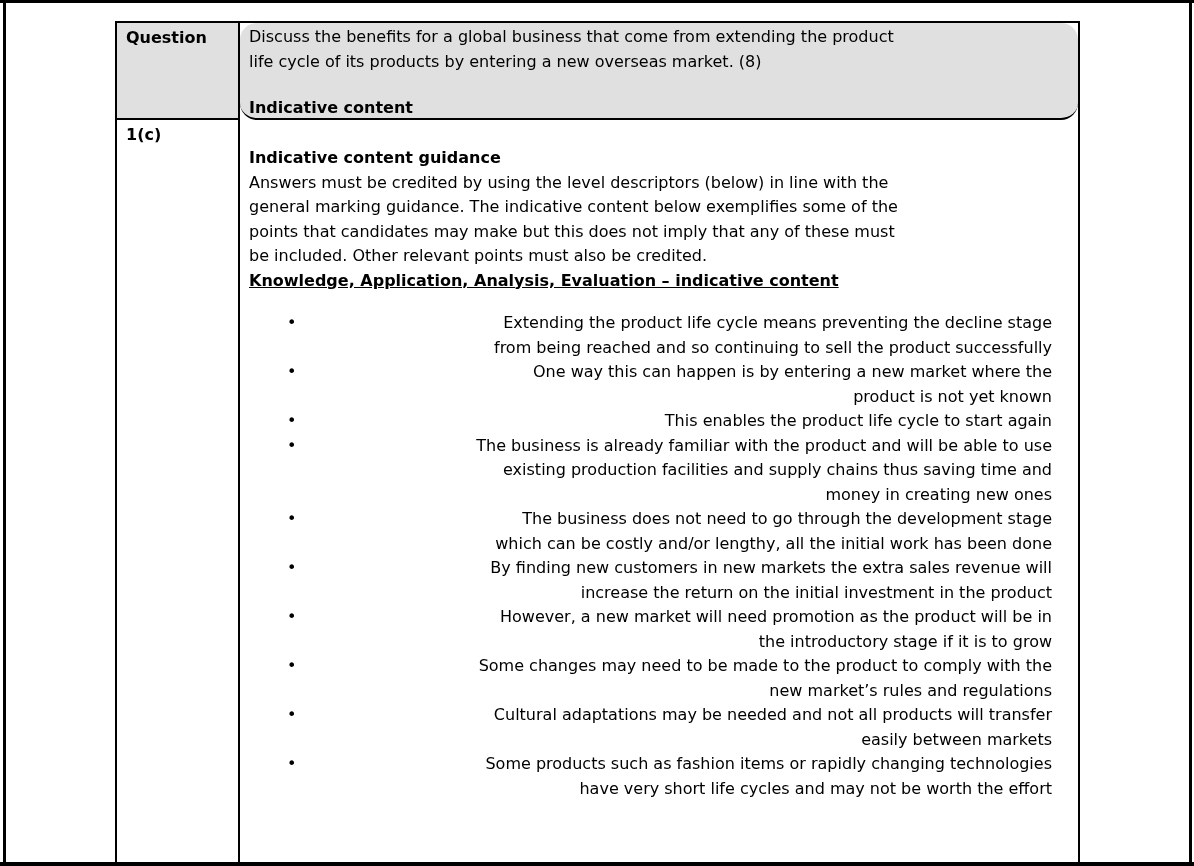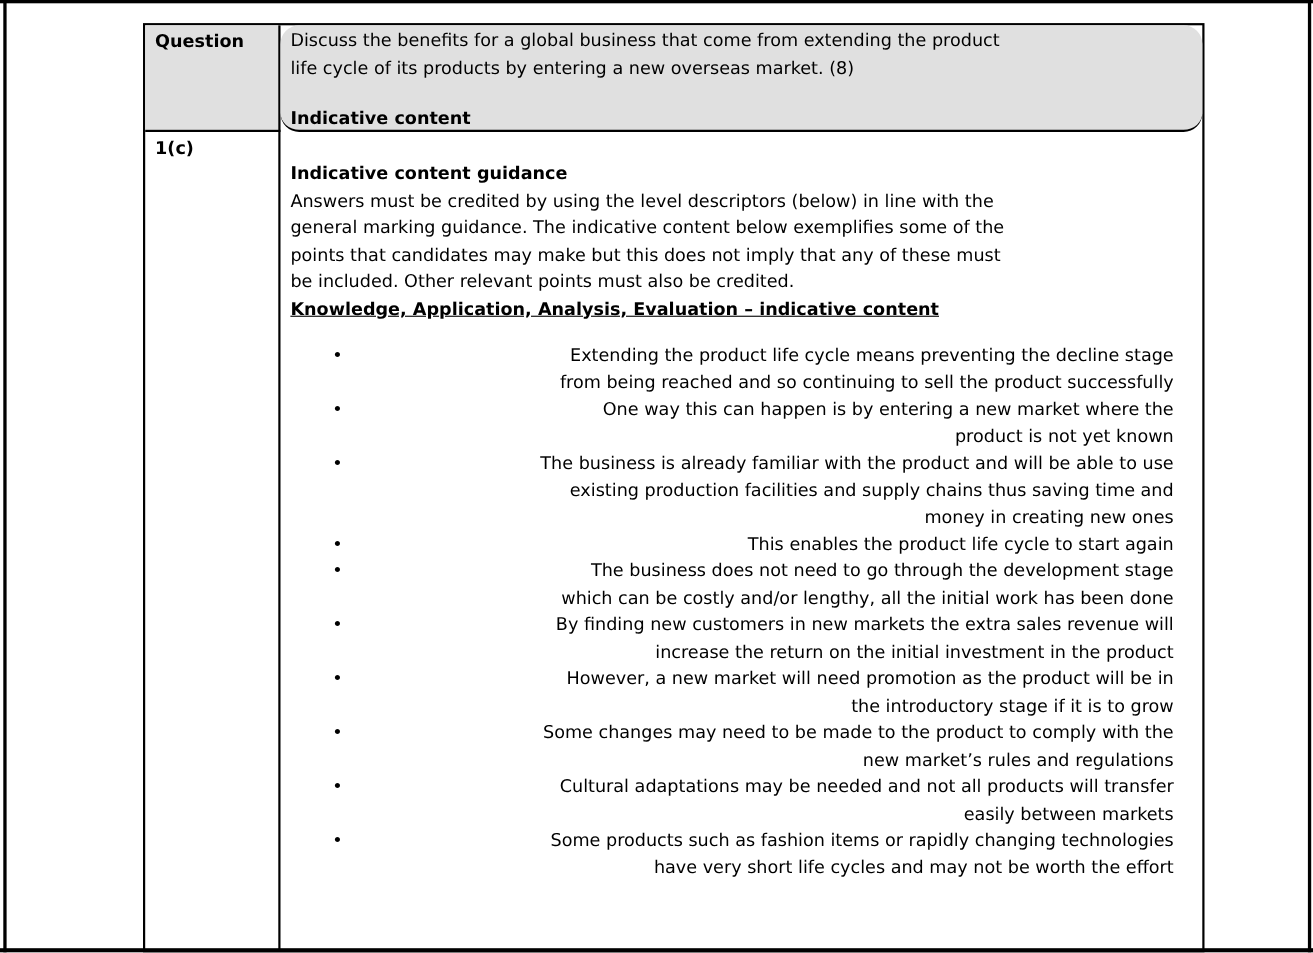--- a/index.html
+++ b/index.html
@@ -14,21 +14,21 @@
   .page { position: relative; width: 1194px; height: 866px; background: #ffffff; }
 
   
   .frame-top    { position: absolute; left: 0; top: 0; width: 1194px; height: 3px; background: #000; z-index: 5; }
   .frame-bottom { position: absolute; left: 0; top: 862px; width: 1194px; height: 4px; background: #000; z-index: 5; }
   .frame-left   { position: absolute; left: 3px; top: 0; width: 3px; height: 866px; background: #000; z-index: 5; }
   .frame-right  { position: absolute; left: 1189px; top: 0; width: 3px; height: 866px; background: #000; z-index: 5; }
 
   
   .tbl {
-    position: absolute; left: 130px; top: 21px;
+    position: absolute; left: 115px; top: 21px;
     width: 965px; height: 845px;
     border: 2px solid #000;
     background: #fff;
     display: grid;
     grid-template-columns: 123px 1fr;
     grid-template-rows: 97px 1fr;
   }
   .cell { overflow: hidden; line-height: 24.5px; }
   .col1 { border-right: 2px solid #000; }
   .hdr  { background: #e0e0e0; border-bottom: 2px solid #000; }
@@ -83,24 +83,24 @@
       <div class="preline">Answers must be credited by using the level descriptors (below) in line with the
 general marking guidance. The indicative content below exemplifies some of the
 points that candidates may make but this does not imply that any of these must
 be included. Other relevant points must also be credited.</div>
       <div class="content-heading">Knowledge, Application, Analysis, Evaluation – indicative content</div>
       <ul class="bullets">
         <li>Extending the product life cycle means preventing the decline stage
 from being reached and so continuing to sell the product successfully</li>
         <li>One way this can happen is by entering a new market where the
 product is not yet known</li>
+        <li>This enables the product life cycle to start again</li>
         <li>The business is already familiar with the product and will be able to use
 existing production facilities and supply chains thus saving time and
 money in creating new ones</li>
-        <li>This enables the product life cycle to start again</li>
         <li>The business does not need to go through the development stage
 which can be costly and/or lengthy, all the initial work has been done</li>
         <li>By finding new customers in new markets the extra sales revenue will
 increase the return on the initial investment in the product</li>
         <li>However, a new market will need promotion as the product will be in
 the introductory stage if it is to grow</li>
         <li>Some changes may need to be made to the product to comply with the
 new market’s rules and regulations</li>
         <li>Cultural adaptations may be needed and not all products will transfer
 easily between markets</li>

